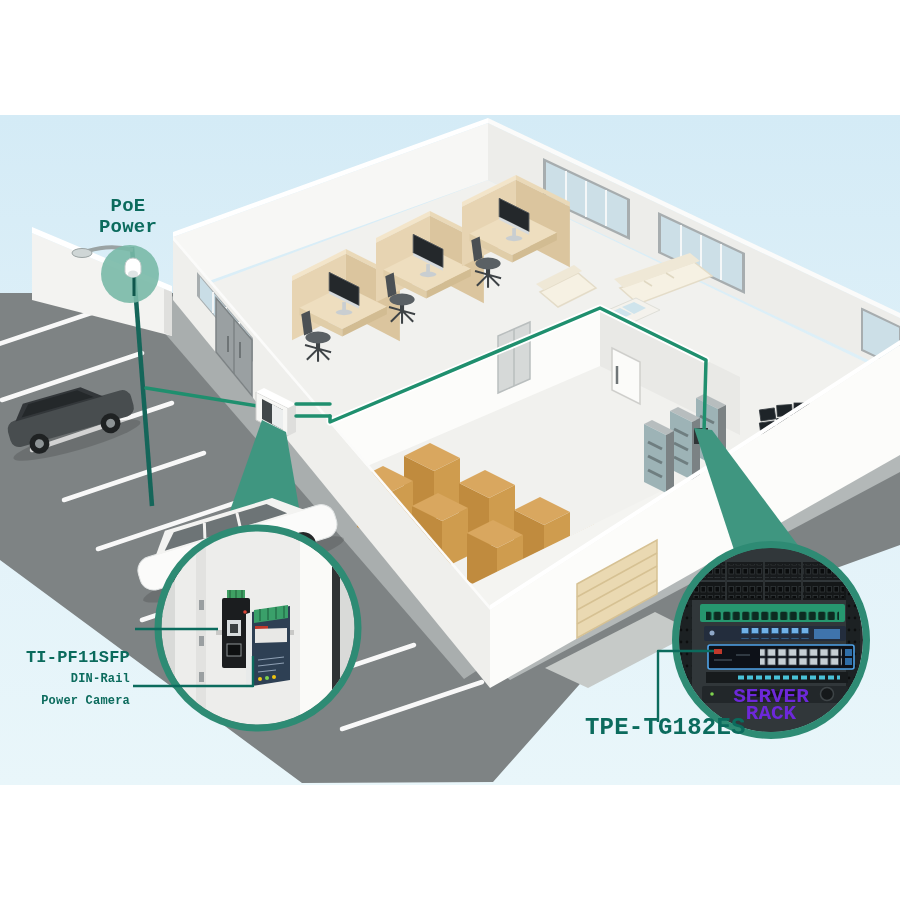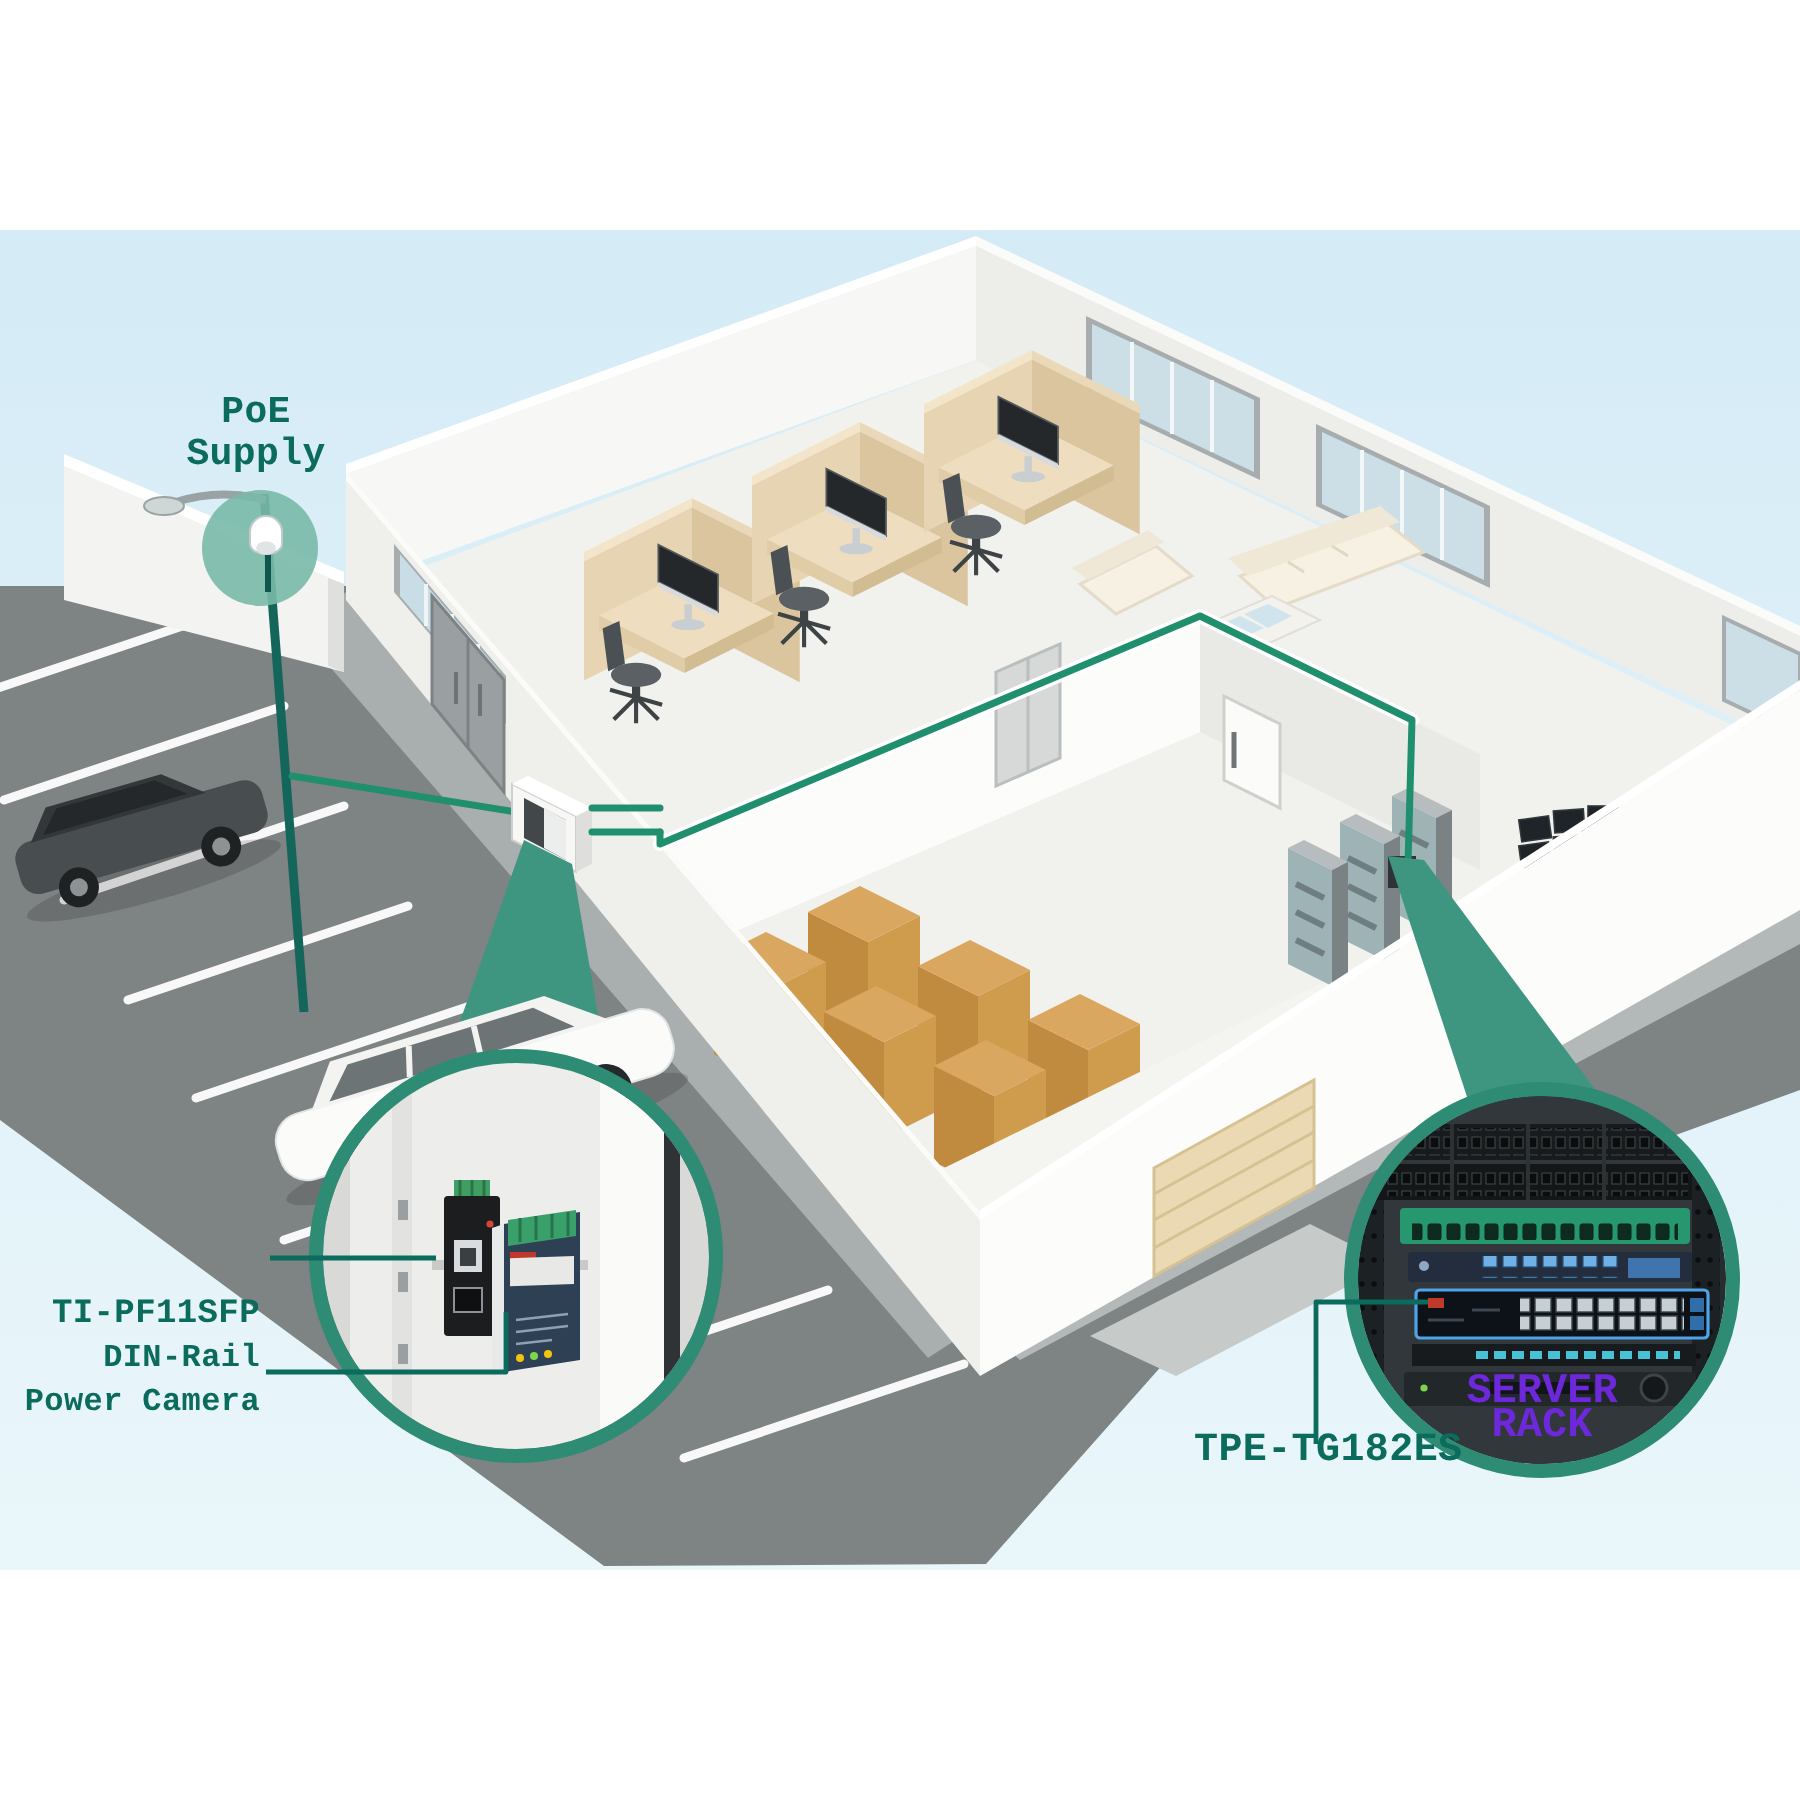--- a/index.html
+++ b/index.html
@@ -8,22 +8,22 @@
   #stage svg{position:absolute;left:0;top:0;}
   .cable{stroke:var(--accent,#1f8f6e);stroke-width:3.5;fill:none;stroke-linejoin:round;stroke-linecap:round;}
   .cablecap{stroke:#ffffff;stroke-width:7;fill:none;stroke-linejoin:round;stroke-linecap:round;}
   .connector{stroke:var(--label,#0b6b5d);stroke-width:2.4;fill:none;stroke-linejoin:round;}
   .cone{fill:var(--cone,#3f9680);}
   .halo{fill:var(--halo,#79b9a7);opacity:.9;}
   .ring{stroke:var(--ring,#2e8b74);stroke-width:7;fill:none;}
   .lbl{position:absolute;color:var(--label,#0b6b5d);font-weight:bold;letter-spacing:.2px;}
   .lbl-poe{left:58px;top:196px;width:140px;text-align:center;font-size:19px;line-height:21px;}
   .lbl-ti{left:8px;top:648px;width:122px;text-align:right;font-size:17px;}
-  .lbl-din{left:0px;top:668px;width:130px;text-align:right;font-size:16px;line-height:22px;}
-  .lbl-tpe{left:597px;top:714px;font-size:20px;}
+  .lbl-din{left:0px;top:668px;width:130px;text-align:right;font-size:12px;line-height:22px;}
+  .lbl-tpe{left:585px;top:714px;font-size:24px;}
   .lbl-rack{position:absolute;left:711px;top:688px;width:120px;text-align:center;color:#6d28d9;
             font-weight:bold;font-size:21px;line-height:17px;}
   .pline{stroke:#ffffff;stroke-width:4.5;stroke-linecap:round;opacity:.95;}
 </style>
 </head>
 <body>
 
 <div id="stage">
 <svg width="900" height="900" viewBox="0 0 900 900">
   <defs>
@@ -407,21 +407,21 @@
 
   <g>
     <path class="connector" d="M135,629 L218,629"></path>
     <path class="connector" d="M133,686 L253,686 L253,656"></path>
     <path class="connector" d="M658,722 L658,651 L714,651"></path>
   </g>
 </svg>
 
 <div class="lbl lbl-poe">
   <div>PoE</div>
-  <div>Supply</div>
+  <div>Power</div>
 </div>
 <div class="lbl lbl-ti">TI-PF11SFP</div>
 <div class="lbl lbl-din">
   <div>DIN-Rail</div>
   <div>Power Camera</div>
 </div>
 <div class="lbl lbl-tpe">TPE-TG182ES</div>
 <div class="lbl-rack">
   <div>SERVER</div>
   <div>RACK</div>

